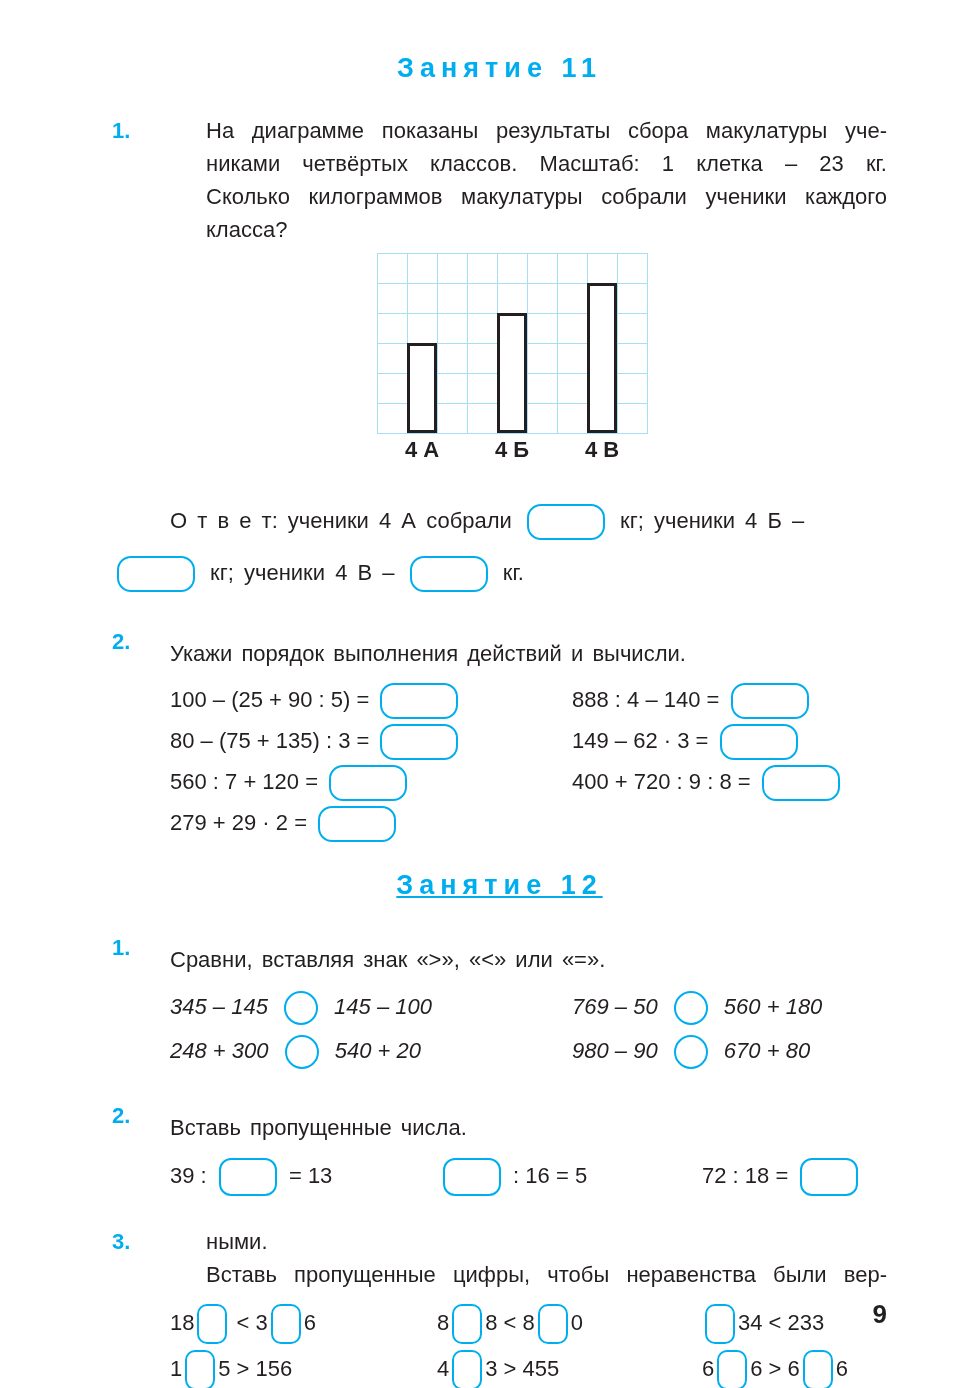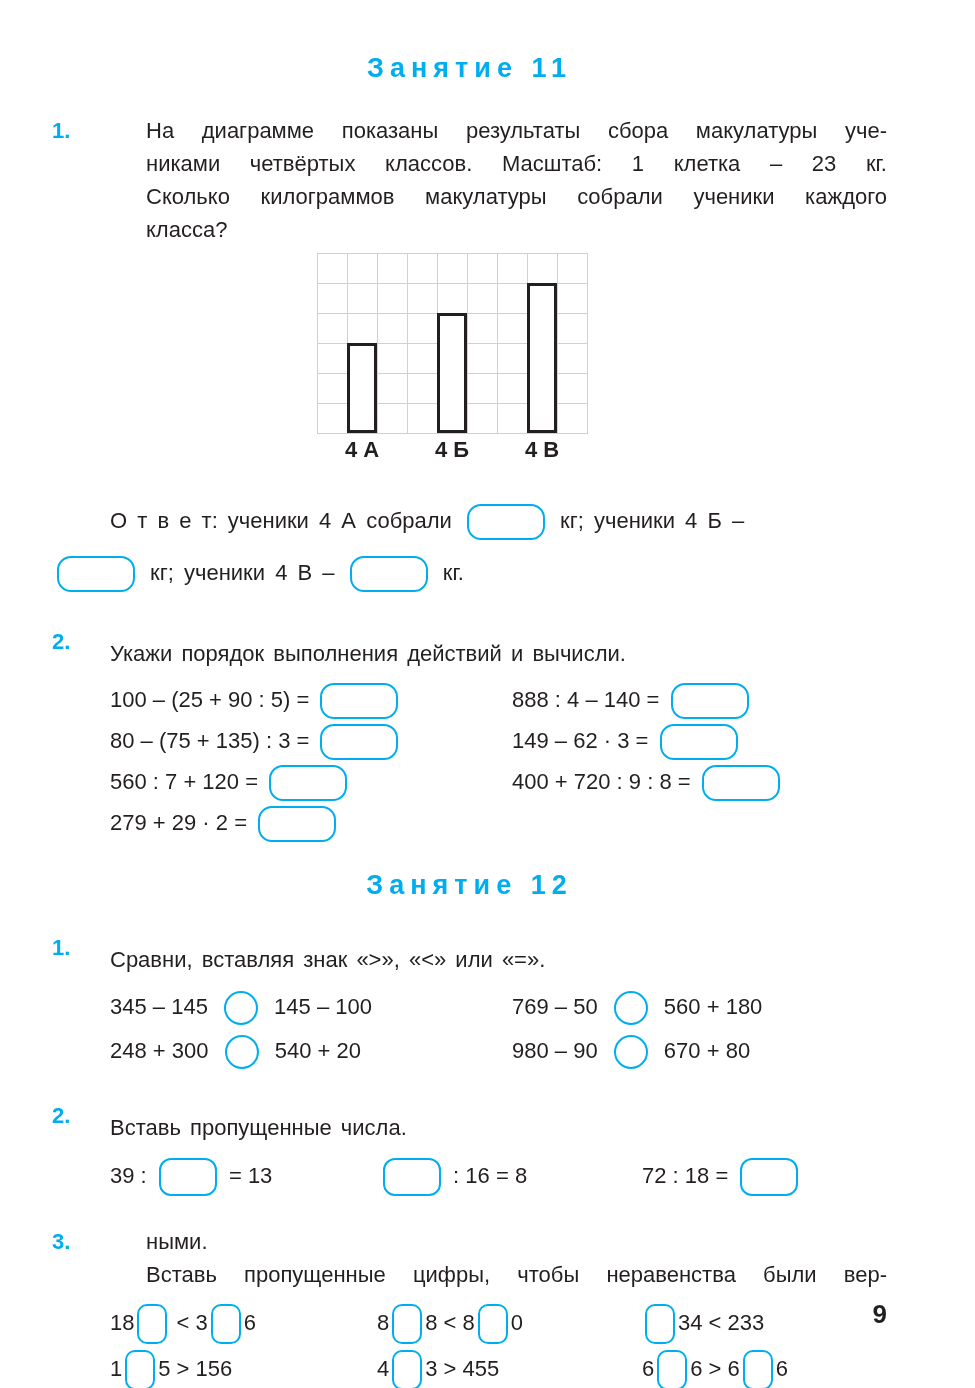--- a/index.html
+++ b/index.html
@@ -1,24 +1,24 @@
 <!DOCTYPE html>
 <html style="--accent: #00aeef; --grid: #a5def5; --ink: #231f20;"><head>
 <meta charset="utf-8">
 <title>Занятие 11–12</title>
 <style>
   html,body{margin:0;padding:0;background:#ffffff;}
   :root{--accent:#00aeef;--grid:#a5def5;--ink:#231f20;}
   .page{position:relative;width:975px;height:1388px;box-sizing:border-box;
-        padding:52px 88px 0 52px;background:#fff;overflow:hidden;
+        padding:52px 88px 0 112px;background:#fff;overflow:hidden;
         font-family:"Liberation Sans","DejaVu Sans",sans-serif;
         color:var(--ink);font-size:22px;}
   .lesson-title{text-align:center;color:var(--accent);font-size:27px;font-weight:bold;
         letter-spacing:6px;line-height:32px;margin:0 0 30px 0;}
-  .lesson-title.second{margin-top:20px;}
+  .lesson-title.second{margin-top:20px;text-decoration:underline;}
   .task{display:flex;align-items:flex-start;margin-bottom:26px;}
   .task-num{flex:0 0 58px;color:var(--accent);font-weight:bold;line-height:33px;}
   .task-body{flex:1;min-width:0;}
   .tline{line-height:33px;word-spacing:3px;margin-left:36px;}
   .tline.just{text-align:justify;text-align-last:justify;}
   .prompt{line-height:33px;word-spacing:3px;margin:12px 0 9px 0;}
   .prompt-block{margin:0 0 9px 0;}
   .chart{width:270px;margin:7px 0 0 207px;font-weight:bold;}
   #chart-area{position:relative;
         background-image:linear-gradient(to right,var(--grid) 1px,transparent 1px),
@@ -29,21 +29,21 @@
   #chart-labels{position:relative;height:30px;margin-top:3px;}
   .bar-label{position:absolute;top:0;width:60px;text-align:center;}
   .answer{margin:28px 0 0 -58px;text-indent:58px;line-height:52px;word-spacing:4px;}
   .blank{display:inline-block;border:2px solid var(--accent);border-radius:14px;
         background:#fff;vertical-align:middle;box-sizing:border-box;}
   .blank-wide{width:78px;height:36px;margin:0 5px;}
   .blank-circle{width:34px;height:34px;border-radius:50%;margin:0 10px;}
   .blank-med{width:58px;height:38px;border-radius:12px;margin:0 6px;}
   .blank-digit{width:30px;height:40px;border-radius:10px;margin:0 3px;}
   .eq-grid{display:grid;grid-template-columns:402px 1fr;line-height:41px;}
-  .cmp-grid{display:grid;grid-template-columns:402px 1fr;line-height:44px;}
+  .cmp-grid{display:grid;grid-template-columns:402px 1fr;line-height:44px;font-style:italic;}
   .three-grid{display:grid;grid-template-columns:267px 265px 1fr;line-height:46px;}
   .page-number{position:absolute;right:88px;bottom:58px;font-size:26px;font-weight:bold;}
 </style>
 </head>
 <body>
 
 <div class="page">
 
   <h1 class="lesson-title">Занятие 11</h1>
 
@@ -102,21 +102,21 @@
         </div>
     </div>
   </section>
 
   <section class="task">
     <div class="task-num">2.</div>
     <div class="task-body">
       <div class="prompt">Вставь пропущенные числа.</div>
       <div class="three-grid" id="missing-numbers">
           <div class="mn-item"><span>39 : </span><span class="blank blank-med"></span><span> = 13</span></div>
-          <div class="mn-item"><span class="blank blank-med"></span><span> : 16 = 8</span></div>
+          <div class="mn-item"><span class="blank blank-med"></span><span> : 16 = 5</span></div>
           <div class="mn-item"><span>72 : 18 = </span><span class="blank blank-med"></span></div>
         </div>
     </div>
   </section>
 
   <section class="task">
     <div class="task-num">3.</div>
     <div class="task-body">
       <div class="prompt-block">
           <div class="tline">ными.</div>

